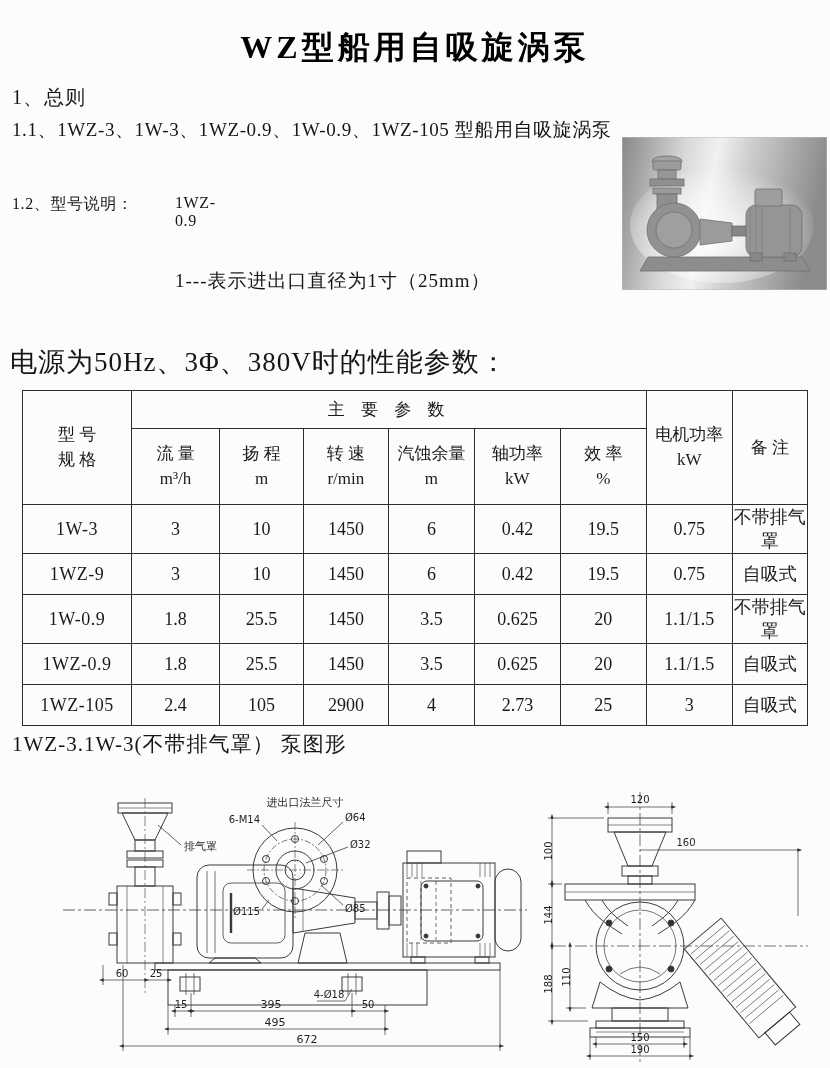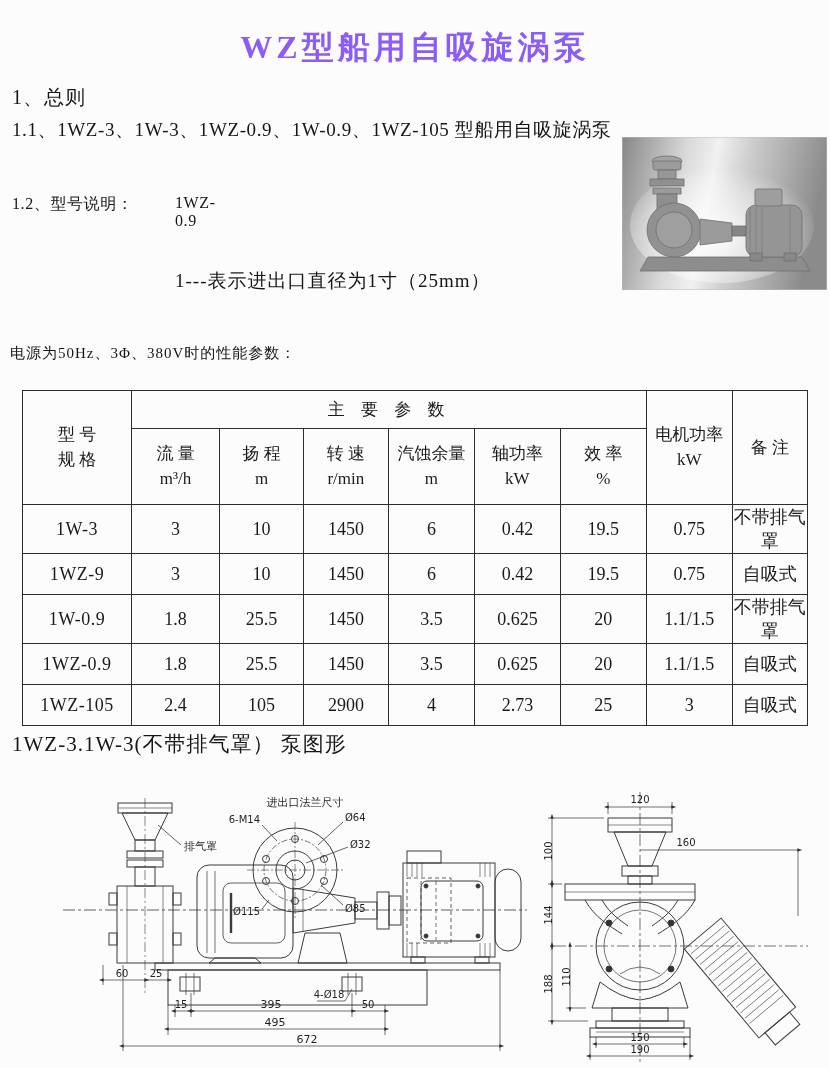--- a/index.html
+++ b/index.html
@@ -10,32 +10,32 @@
     color:#161616;
     position:relative;
   }
   .page{
     position:absolute;left:0;top:0;width:830px;height:1068px;
     background:#fcfcfc;overflow:hidden;
   }
   .abs{position:absolute;}
   .title{
     left:0;top:26px;width:830px;text-align:center;
-    font-size:32px;font-weight:bold;letter-spacing:4px;color:#8b5cf6;
+    font-size:32px;font-weight:bold;letter-spacing:4px;color:#000000;
   }
   .h2{left:12px;top:84px;font-size:20px;letter-spacing:1px;}
   .para{font-size:19px;letter-spacing:0.6px;line-height:36px;}
   .p1{left:12px;top:112px;width:620px;}
   .p2{left:12px;top:149px;width:620px;}
   .modelrow{left:12px;top:194px;font-size:16px;letter-spacing:0.6px;}
   .modelval{position:absolute;left:163px;top:0;}
   .mline2{left:175px;top:232px;font-size:19px;letter-spacing:1px;}
   .mline3{left:175px;top:268px;font-size:19px;letter-spacing:1px;}
   .photo{left:622px;top:137px;width:205px;height:153px;}
-  .tintro{left:10px;top:344px;font-size:15px;letter-spacing:1px;}
+  .tintro{left:10px;top:344px;font-size:27px;letter-spacing:1px;}
 
   table.perf{
     position:absolute;left:22px;top:390px;width:786px;height:321px;
     border-collapse:collapse;table-layout:fixed;
     font-family:"Liberation Serif","DejaVu Serif",serif;
   }
   table.perf th,table.perf td{
     border:1.6px solid #2c2c2c;
     text-align:center;vertical-align:middle;
     font-weight:normal;padding:0;

